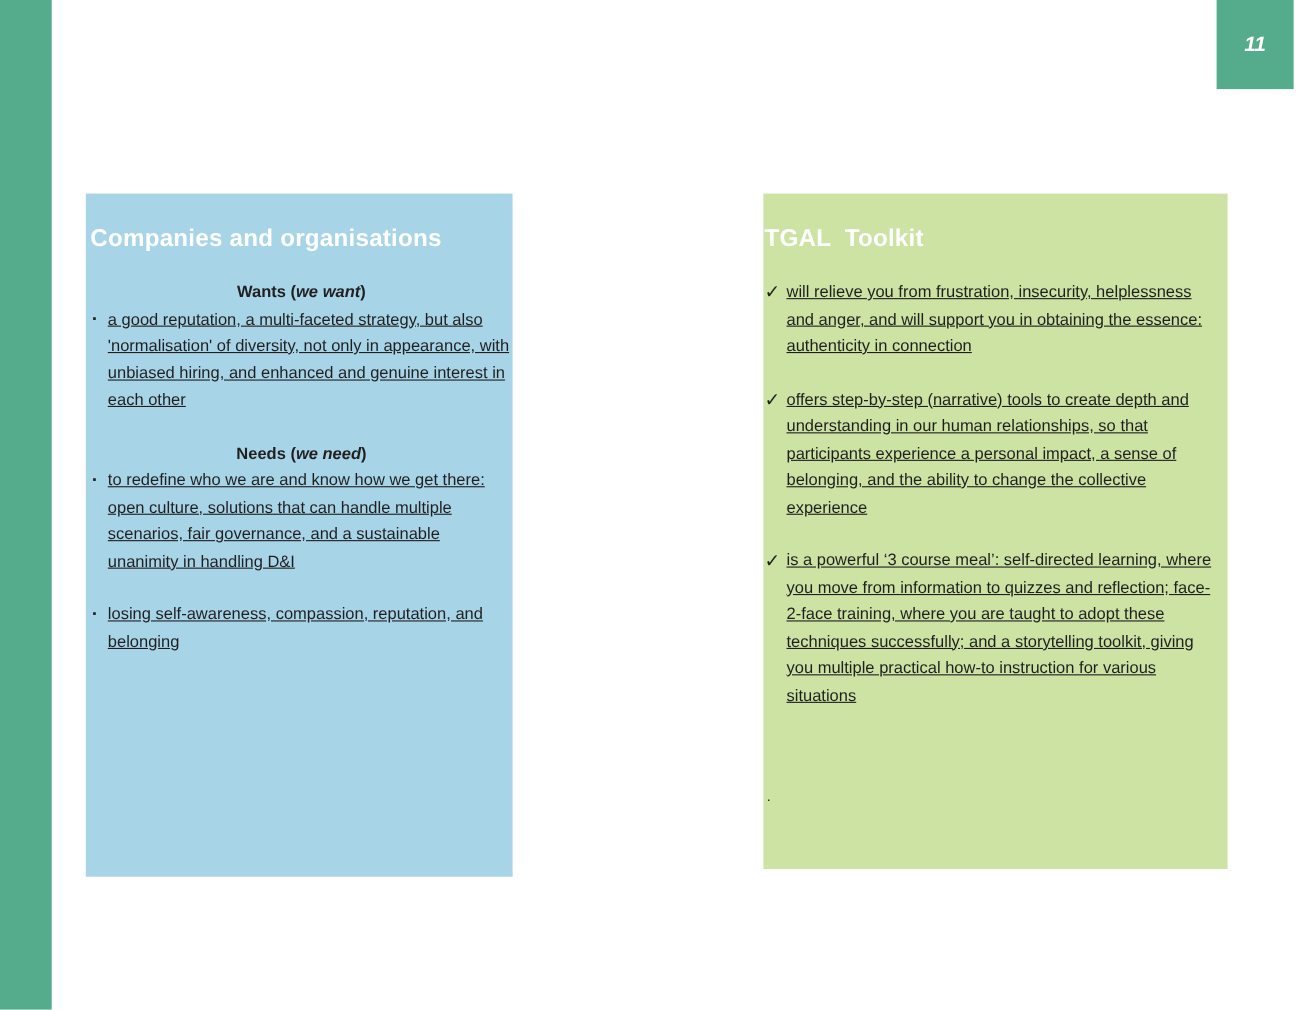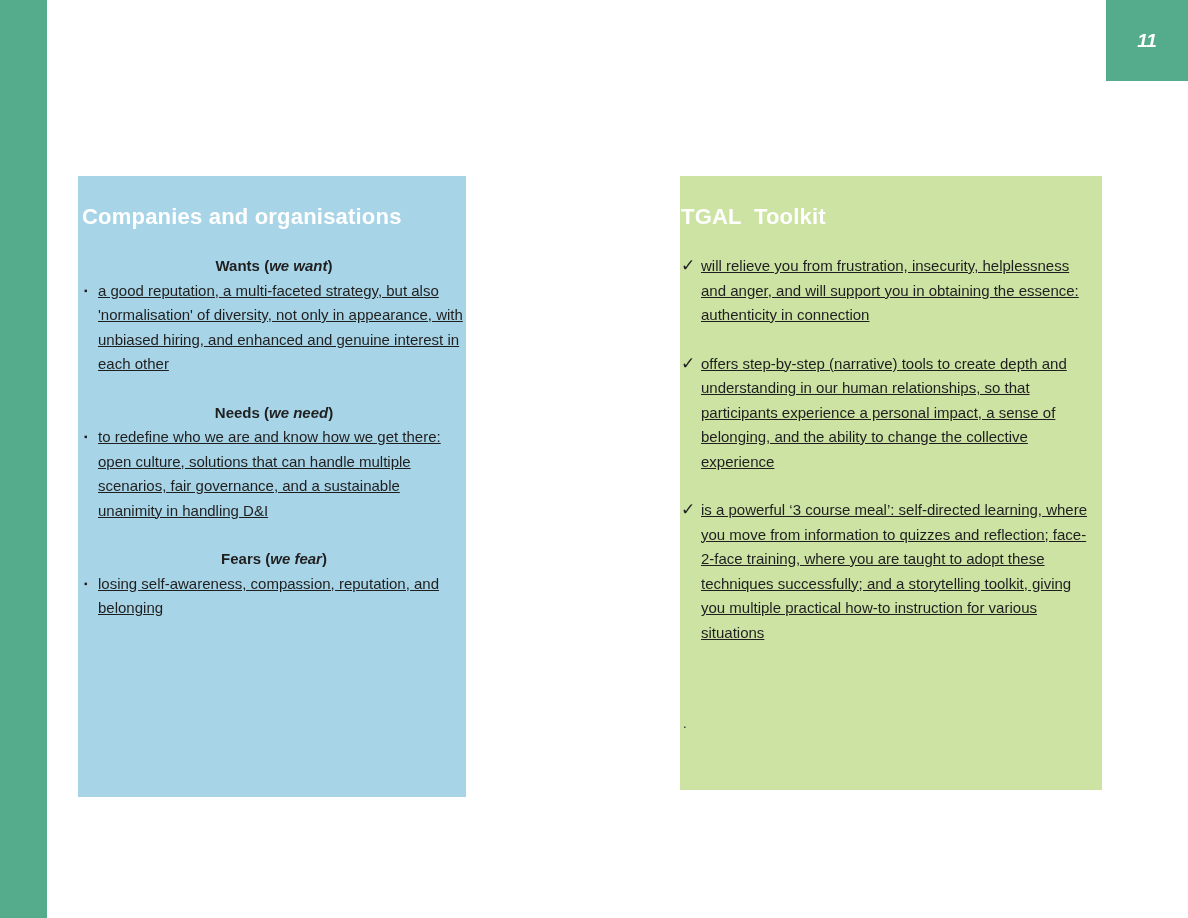--- a/index.html
+++ b/index.html
@@ -23,39 +23,39 @@
     background: #ffffff;
     overflow: hidden;
   }
   .left-bar {
     position: absolute; left: 0; top: 0;
     width: 47px; height: 918px;
     background: var(--accent-teal);
   }
   .page-badge {
     position: absolute; left: 1106px; top: 0;
-    width: 82px; height: 81px;
+    width: 70px; height: 81px;
     background: var(--accent-teal);
     display: flex; align-items: center; justify-content: center;
   }
   .page-number {
     color: var(--title-text);
     font-weight: bold; font-style: italic;
     font-size: 19px;
   }
   .panel {
     position: absolute; top: 176px;
   }
   .panel-blue {
     left: 78px; width: 388px; height: 621px;
     background: var(--panel-blue);
     padding: 28px 0 0 2px;
   }
   .panel-green {
-    left: 680px; width: 422px; height: 614px;
+    left: 694px; width: 422px; height: 614px;
     background: var(--panel-green);
     padding: 28px 6px 0 1px;
   }
   .panel-title {
     margin: 0 0 3px 0;
     font-size: 22px; line-height: 26px;
     font-weight: bold;
     color: var(--title-text);
     white-space: pre-wrap;
     letter-spacing: 0.2px;
@@ -118,21 +118,20 @@
 
     <div class="group">
       <div class="group-header"><span>Needs (</span><span class="hdr-italic">we need</span><span>)</span></div>
       <div class="bullet-row">
         <span class="bullet-glyph">▪</span>
         <span class="bullet-text">to redefine who we are and know how we get there: open culture, solutions that can handle multiple scenarios, fair governance, and a sustainable unanimity in handling D&amp;I</span>
       </div>
     </div>
 
     <div class="group">
-      <div class="group-header"><span>Fears (</span><span class="hdr-italic">we fear</span><span>)</span></div>
       <div class="bullet-row">
         <span class="bullet-glyph">▪</span>
         <span class="bullet-text">losing self-awareness, compassion, reputation, and belonging</span>
       </div>
     </div>
   </section>
 
   <section class="panel panel-green">
     <h2 class="panel-title">TGAL  Toolkit</h2>
 

